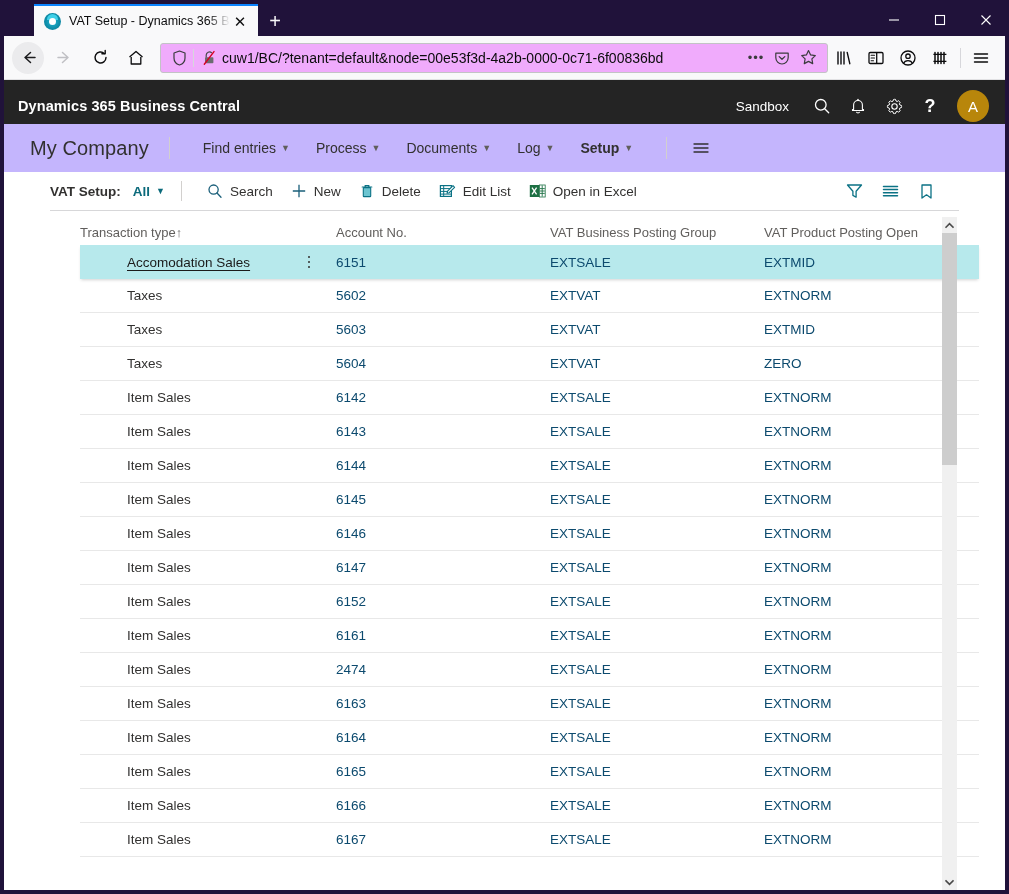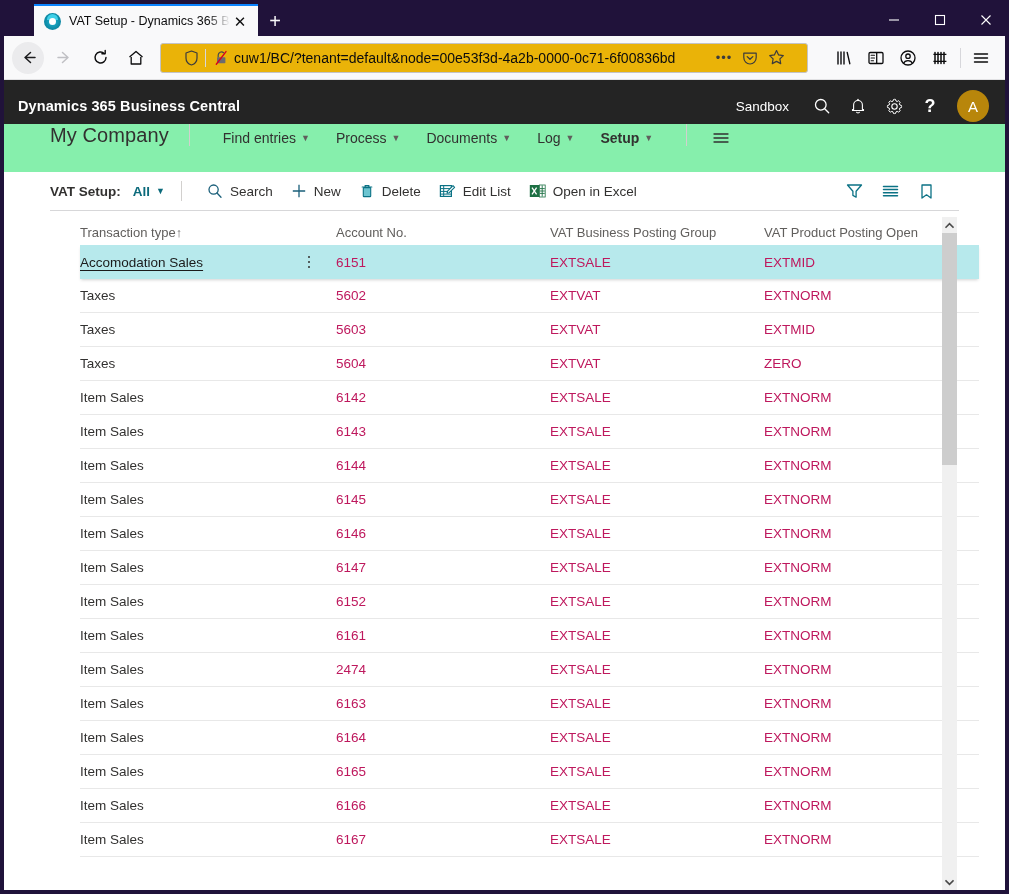--- a/index.html
+++ b/index.html
@@ -102,26 +102,26 @@
     color: #0c0c0d;
     margin-right: 4px;
   }
   .navicon.back {
     background: #ebebed; border-radius: 50%; color: #1b1b1d;
   }
   .navicon.fwd { color: #c0c0c4; }
   .urlbar {
     flex: 1;
     height: 30px;
-    background: #eab308;
+    background: #f0abfc;
     border: 1px solid #c3c3c6;
     border-radius: 3px;
     display: flex; align-items: center;
-    margin: 0 20px 0 4px;
-    padding: 0 18px;
+    margin: 0 0 0 4px;
+    padding: 0 6px;
     min-width: 0;
   }
   .urlbar .shield { width: 24px; display: flex; justify-content: center; color: #3b3b3d; }
   .urlbar .sep { width: 1px; height: 18px; background: #d7d7db; margin: 0 5px 0 2px; }
   .urlbar .brokenlock { width: 20px; display: flex; justify-content: center; position: relative; }
   .urltext {
     flex: 1; min-width: 0;
     font-size: 14px; color: #0c0c0d;
     white-space: nowrap; overflow: hidden;
     padding-left: 3px;
@@ -152,23 +152,23 @@
   }
   .bc-avatar {
     width: 32px; height: 32px; border-radius: 50%;
     background: #b8860b;
     color: #ffffff; font-size: 15px;
     display: flex; align-items: center; justify-content: center;
     margin-left: 8px;
   }
 
   .bc-nav {
-    height: 48px; background: #86efac;
-    display: flex; align-items: flex-start;
-    padding-left: 46px;
+    height: 48px; background: #c4b5fd;
+    display: flex; align-items: center;
+    padding-left: 26px;
     flex: none;
   }
   .bc-company { font-size: 20px; color: #323130; letter-spacing: .1px; }
   .bc-nav-sep { width: 1px; height: 22px; background: #d2d0ce; margin: 0 20px; }
   .bc-menu { display: flex; align-items: center; gap: 0px; }
   .bc-menu-item {
     font-size: 14px; color: #323130;
     padding: 6px 13px;
     display: flex; align-items: center; gap: 5px;
     white-space: nowrap;
@@ -231,23 +231,23 @@
     border-bottom: 1px solid #e8e8e8;
     width: 899px;
   }
   .row:first-child { border-top: 1px solid transparent; }
   .row.selected {
     background: #b7e9ec;
     border-bottom: 1px solid #b7e9ec;
     box-shadow: 0 2px 3px -1px rgba(0,0,0,.18);
   }
   .cell { font-size: 13.5px; color: #323130; white-space: nowrap; }
-  .cell.link { color: #be185d; }
+  .cell.link { color: #0c4a6e; }
   .c1.cell { display: flex; align-items: center; }
-  .c1 .txt { flex: 1; }
+  .c1 .txt { flex: 1; padding-left: 47px; }
   .row.selected .c1 .txt {
     color: #1b1b1b; text-decoration: underline; text-underline-offset: 3px;
   }
   .dots {
     width: 22px; display: none; flex-direction: column; align-items: center; gap: 2.5px;
     margin-right: 16px;
   }
   .row.selected .dots { display: flex; }
   .dots i { width: 2.5px; height: 2.5px; background: #323130; border-radius: 50%; display:block; }
 

